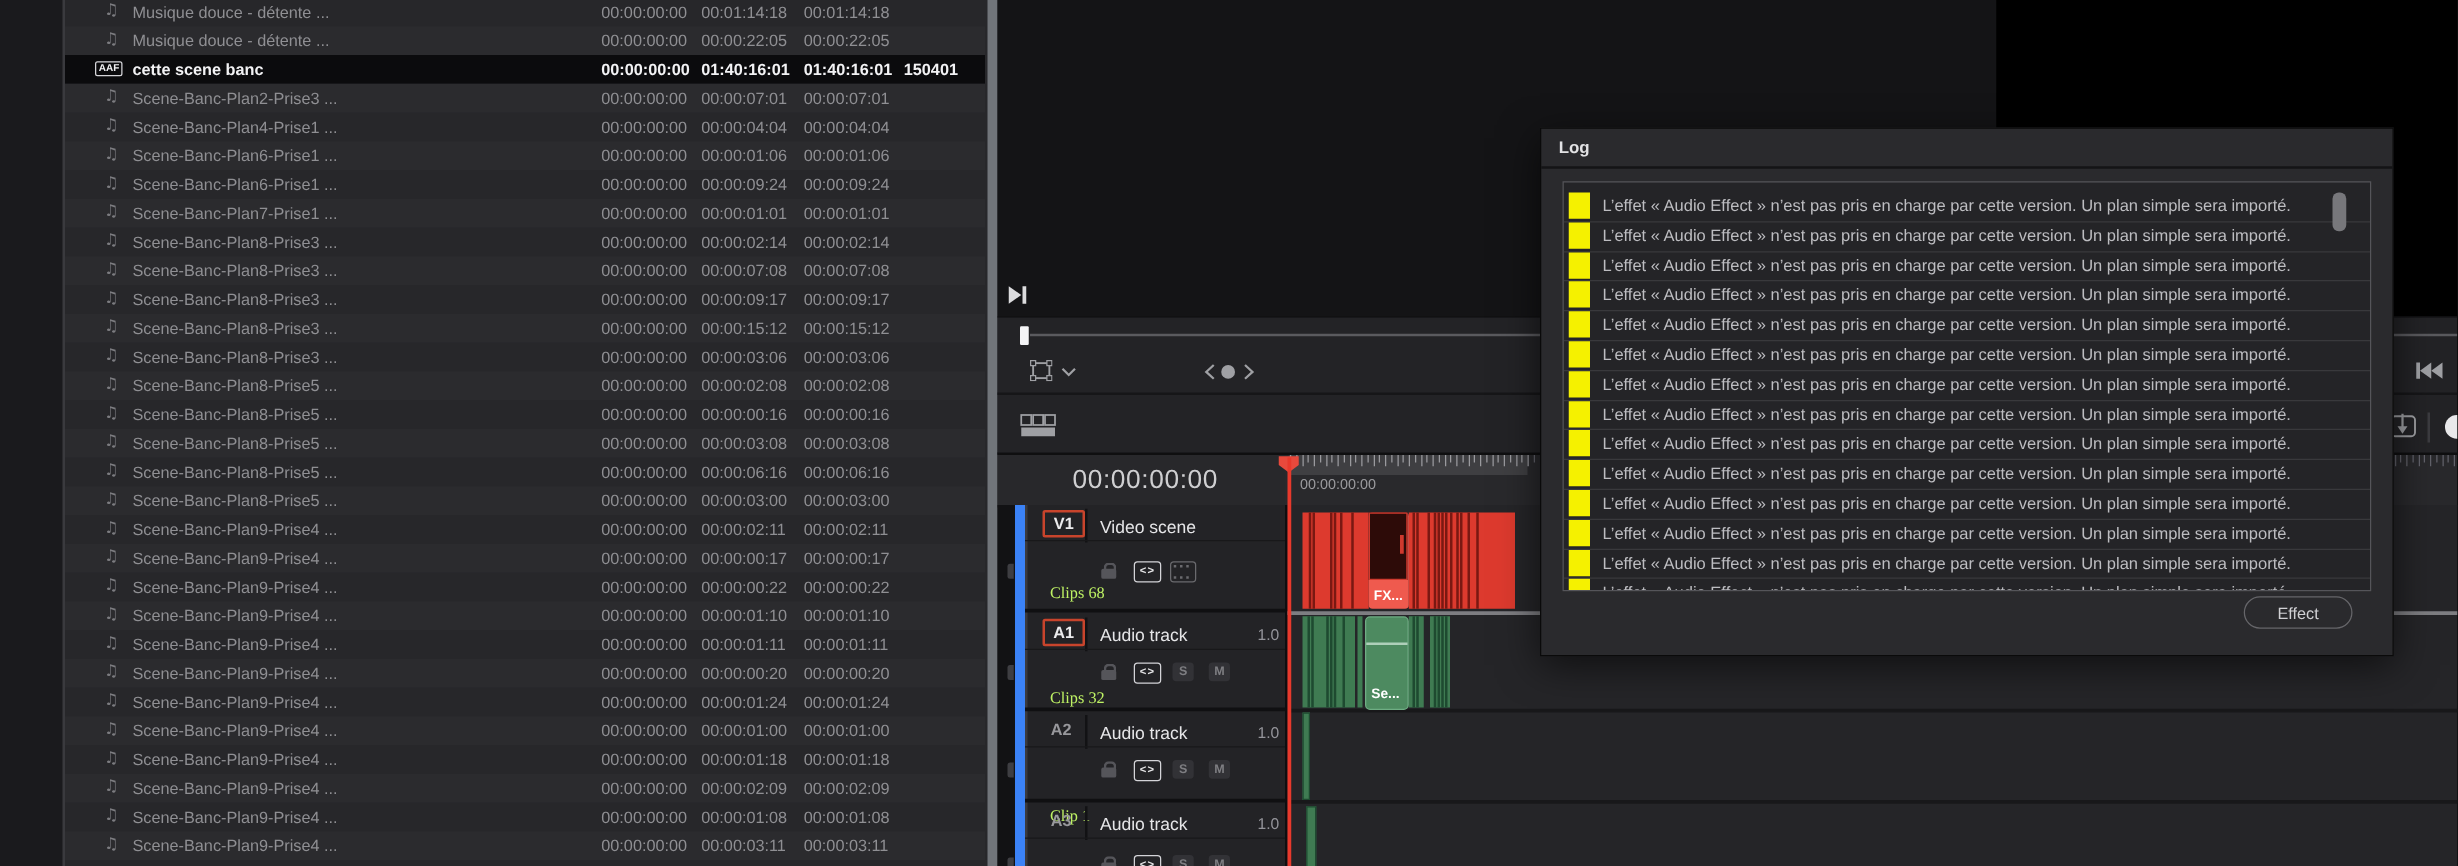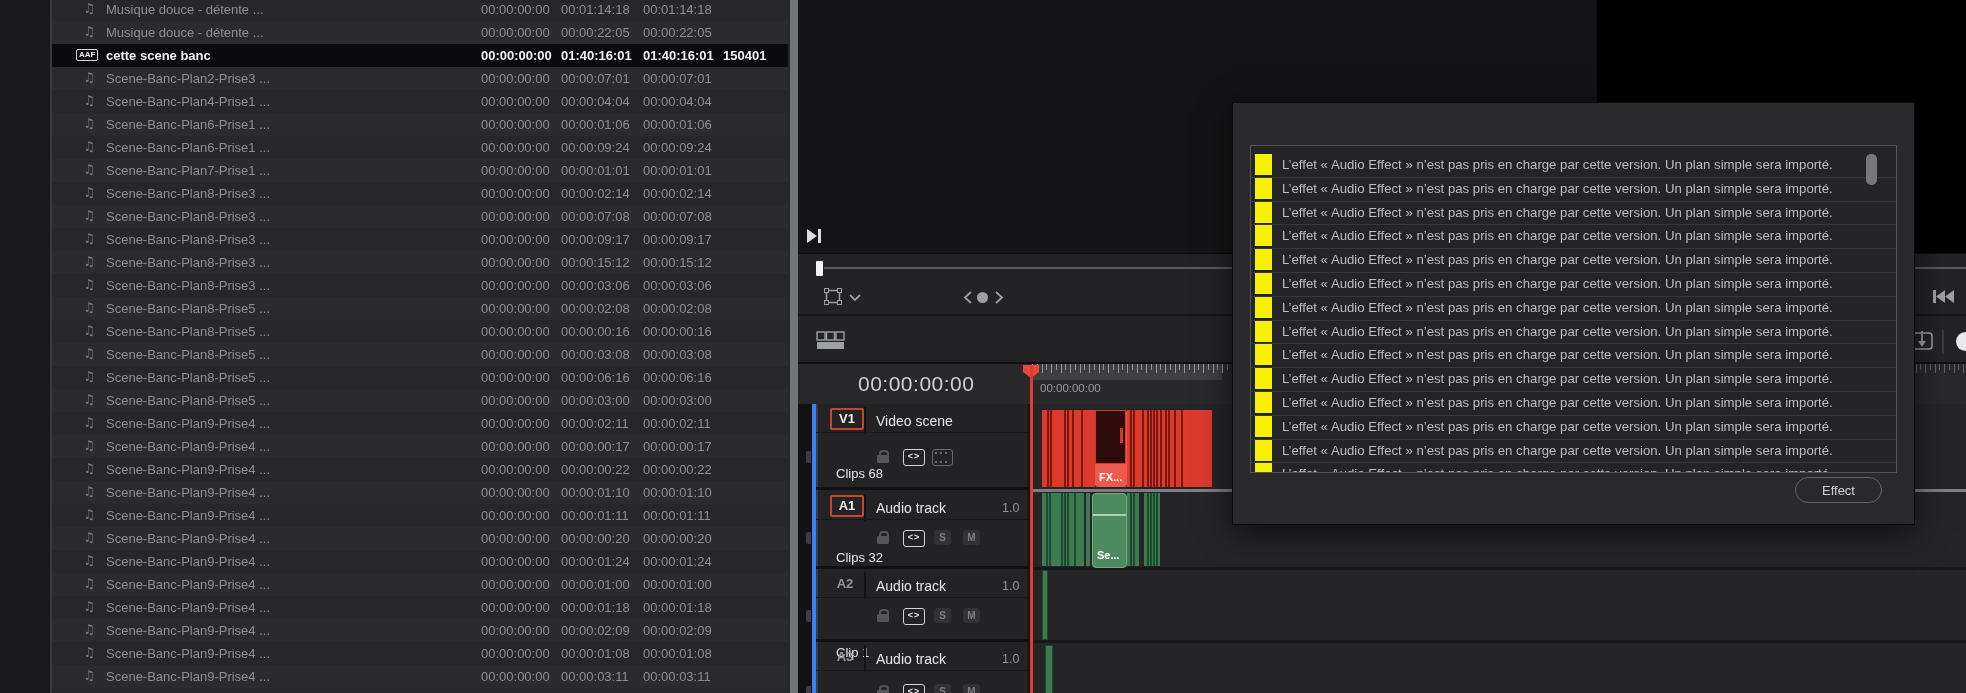--- a/index.html
+++ b/index.html
@@ -28,29 +28,29 @@
   
   #tc-header{left:798px;top:362px;width:230px;height:42px;background:#28282b;border-top:2px solid #0f0f10;}
   #big-tc{left:858px;top:372px;width:170px;font-size:21px;letter-spacing:.5px;color:#cfcfd1;font-weight:500;}
   #ruler-band{left:1028px;top:362px;width:938px;height:42px;background:#29292c;border-top:2px solid #0f0f10;}
   #ruler-light{left:1031px;top:364px;width:191px;height:16px;background:#3f3f42;}
   #ruler-ticks{left:1031px;top:364px;width:935px;height:13px;}
   .tick{position:absolute;top:0;width:1px;background:#9a9a9e;}
   #ruler-tc{left:1040px;top:382px;font-size:11.5px;color:#9b9b9f;}
   
   #hdr-strip{left:798px;top:404px;width:14px;height:289px;background:#121214;}
-  #hdr-panel{left:812px;top:404px;width:216px;height:289px;background:#232326;border-left:4px solid #3b82f6;}
+  #hdr-panel{left:812px;top:404px;width:216px;height:289px;background:#232326;border-left:8px solid #3b82f6;}
   #hdr-panel .edge{position:absolute;left:0;top:0;width:2px;height:289px;background:#3a3a3e;}
   .trk-sep{position:absolute;left:0;width:216px;height:3px;background:#101012;}
   .trk-id{position:absolute;left:14px;width:30px;height:18px;line-height:18px;text-align:center;
           font-size:13px;font-weight:bold;color:#98989c;}
   .trk-id.on{color:#ececee;border:2px solid #c8442c;border-radius:2px;margin-top:-2px;}
   .trk-name{position:absolute;left:60px;font-size:14px;font-weight:500;color:#e6e6e8;white-space:nowrap;}
   .trk-gain{position:absolute;left:186px;font-size:12.5px;color:#94949a;}
-  .trk-info{position:absolute;left:20px;font-size:13px;color:#e5e5e5;}
+  .trk-info{position:absolute;left:20px;font-size:13px;color:#bef264;font-family:Liberation Serif, serif;}
   .name-sep{position:absolute;left:0;width:216px;height:1px;background:#18181a;}
   .col-sep{position:absolute;left:48px;width:2px;background:#121214;}
   .ctl{position:absolute;height:15px;}
   .lockb{width:12px;} 
   .lock-body{position:absolute;left:0;top:6px;width:12px;height:8px;background:#55555a;border-radius:1.5px;}
   .lock-arc{position:absolute;left:2px;top:1px;width:6px;height:6px;border:2px solid #55555a;border-bottom:none;
             border-radius:4px 4px 0 0;}
   .autosel{width:20px;border:1.5px solid #d4d4d8;border-radius:3px;color:#e8e8ea;font-size:9px;
            font-weight:bold;text-align:center;line-height:13px;letter-spacing:1px;}
   .filmb{width:19px;border:1.5px solid #6a6a6e;border-radius:3px;}
@@ -688,20 +688,23 @@
       <div class="clipseg" style="left: 12px; top: 166px; width: 4px; height: 68px; background: rgb(63, 123, 82); border: 1px solid rgb(30, 74, 48);"></div>
       <div class="clipseg" style="left: 15px; top: 241px; width: 6px; height: 48px; background: rgb(63, 123, 82); border: 1px solid rgb(30, 74, 48);"></div>
     </div>
 
   <svg class="abs" id="playhead-flag" width="18" height="15">
     <path d="M1 1 h16 v7 l-8 6 -8 -6 z" fill="#e8493c"></path>
   </svg>
   <div class="abs" id="playhead-line"></div>
 
   <div class="abs" id="log-dialog">
+    <div id="log-titlebar">
+      <div id="log-title">Log</div>
+    </div>
     <div id="log-list">
         <div class="log-row" style="top: 7px;">
           <div class="yq"></div>
           <div class="msg">L’effet « Audio Effect » n’est pas pris en charge par cette version. Un plan simple sera importé.</div>
         </div>
         <div class="log-row" style="top: 30.8px;">
           <div class="yq"></div>
           <div class="msg">L’effet « Audio Effect » n’est pas pris en charge par cette version. Un plan simple sera importé.</div>
         </div>
         <div class="log-row" style="top: 54.6px;">

